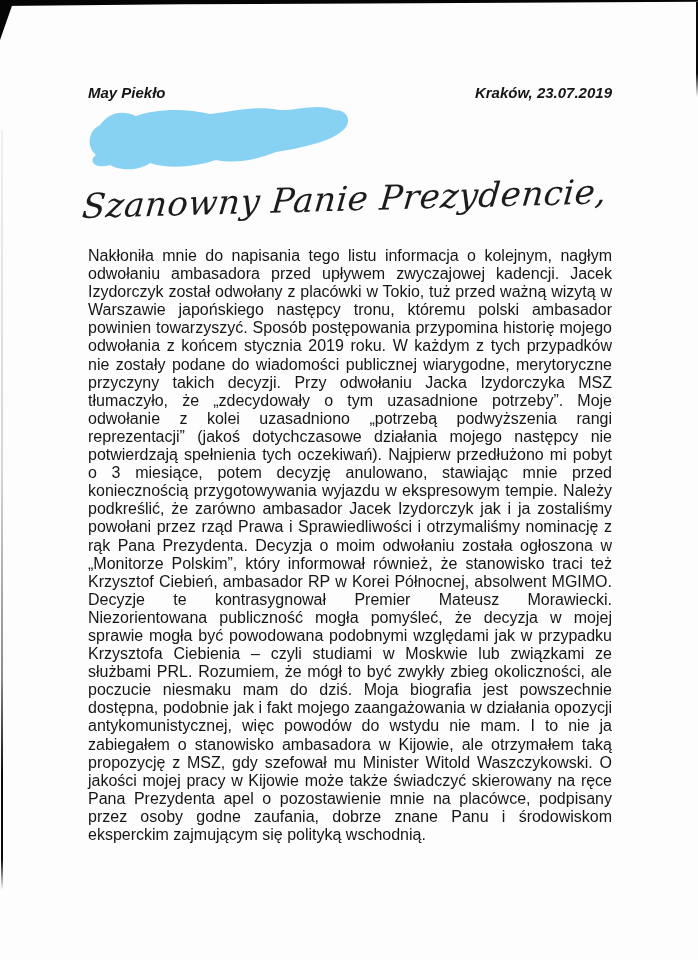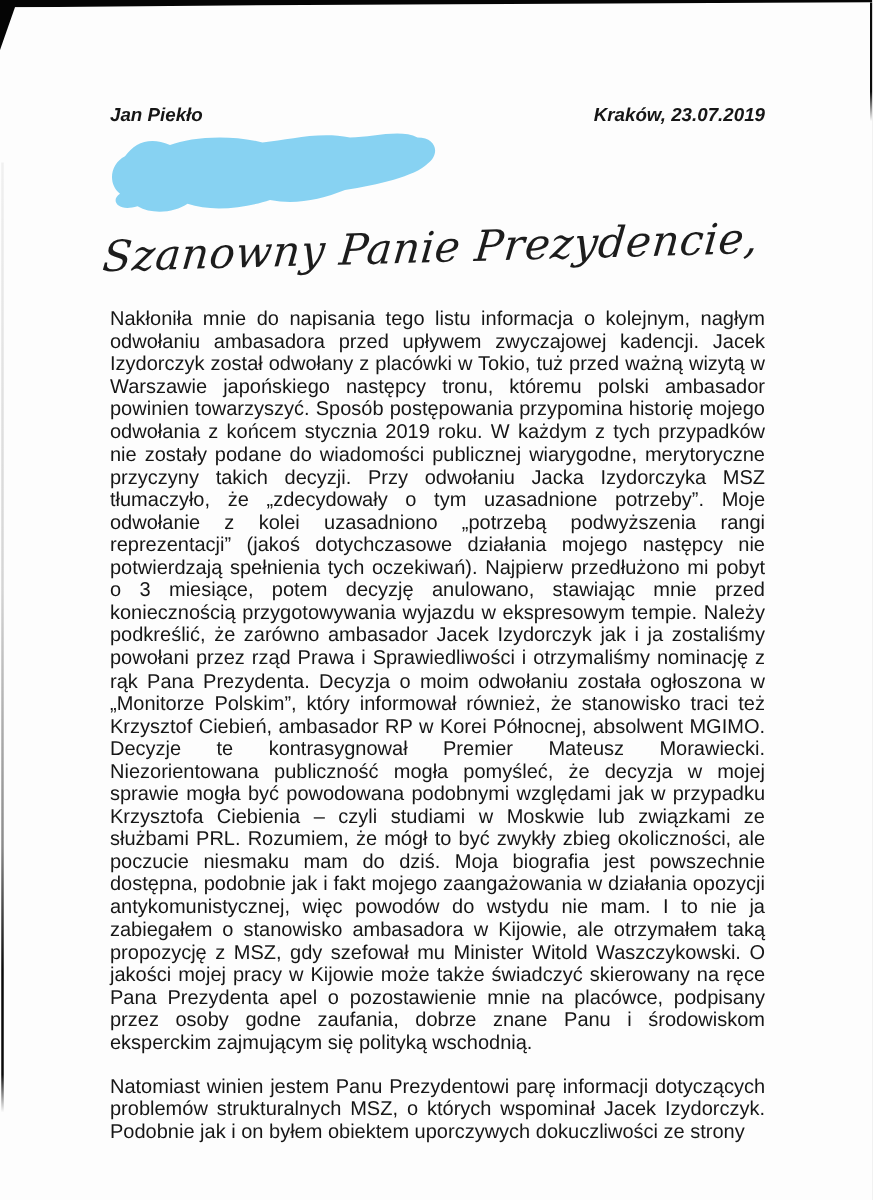--- a/index.html
+++ b/index.html
@@ -65,21 +65,21 @@
 <body>
 
 <div class="page">
 
   <div class="edge-top"></div>
   <div class="corner-tl"></div>
   <div class="edge-right"></div>
   <div class="edge-left"></div>
 
   <div class="letter-header">
-    <span>Jan Piekło</span>
+    <span>May Piekło</span>
     <span>Kraków, 23.07.2019</span>
   </div>
 
   <svg class="redaction-svg" width="272" height="70" viewBox="0 0 272 70" aria-hidden="true">
     <path d="M16,22
              C4,28 2,44 12,52
              C4,57 10,67 26,62
              C38,69 56,67 66,60
              C86,67 114,63 132,57
              C152,61 172,57 192,49
@@ -88,16 +88,15 @@
              C236,0 214,7 196,7
              C170,2 148,9 126,11
              C98,4 68,7 52,13
              C36,6 24,11 16,22 Z" fill="#87d2f2"></path>
   </svg>
 
   <div class="salutation">Szanowny Panie Prezydencie,</div>
 
   <div class="body-text">
     <p>Nakłoniła mnie do napisania tego listu informacja o kolejnym, nagłym odwołaniu ambasadora przed upływem zwyczajowej kadencji. Jacek Izydorczyk został odwołany z placówki w Tokio, tuż przed ważną wizytą w Warszawie japońskiego następcy tronu, któremu polski ambasador powinien towarzyszyć. Sposób postępowania przypomina historię mojego odwołania z końcem stycznia 2019 roku. W każdym z tych przypadków nie zostały podane do wiadomości publicznej wiarygodne, merytoryczne przyczyny takich decyzji. Przy odwołaniu Jacka Izydorczyka MSZ tłumaczyło, że „zdecydowały o tym uzasadnione potrzeby”. Moje odwołanie z kolei uzasadniono „potrzebą podwyższenia rangi reprezentacji” (jakoś dotychczasowe działania mojego następcy nie potwierdzają spełnienia tych oczekiwań). Najpierw przedłużono mi pobyt o 3 miesiące, potem decyzję anulowano, stawiając mnie przed koniecznością przygotowywania wyjazdu w ekspresowym tempie. Należy podkreślić, że zarówno ambasador Jacek Izydorczyk jak i ja zostaliśmy powołani przez rząd Prawa i Sprawiedliwości i otrzymaliśmy nominację z rąk Pana Prezydenta. Decyzja o moim odwołaniu została ogłoszona w „Monitorze Polskim”, który informował również, że stanowisko traci też Krzysztof Ciebień, ambasador RP w Korei Północnej, absolwent MGIMO. Decyzje te kontrasygnował Premier Mateusz Morawiecki. Niezorientowana publiczność mogła pomyśleć, że decyzja w mojej sprawie mogła być powodowana podobnymi względami jak w przypadku Krzysztofa Ciebienia – czyli studiami w Moskwie lub związkami ze służbami PRL. Rozumiem, że mógł to być zwykły zbieg okoliczności, ale poczucie niesmaku mam do dziś. Moja biografia jest powszechnie dostępna, podobnie jak i fakt mojego zaangażowania w działania opozycji antykomunistycznej, więc powodów do wstydu nie mam. I to nie ja zabiegałem o stanowisko ambasadora w Kijowie, ale otrzymałem taką propozycję z MSZ, gdy szefował mu Minister Witold Waszczykowski. O jakości mojej pracy w Kijowie może także świadczyć skierowany na ręce Pana Prezydenta apel o pozostawienie mnie na placówce, podpisany przez osoby godne zaufania, dobrze znane Panu i środowiskom eksperckim zajmującym się polityką wschodnią.</p>
-    <p>Natomiast winien jestem Panu Prezydentowi parę informacji dotyczących problemów strukturalnych MSZ, o których wspominał Jacek Izydorczyk. Podobnie jak i on byłem obiektem uporczywych dokuczliwości ze strony</p>
   </div>
 
 </div>
 
 </body></html>

